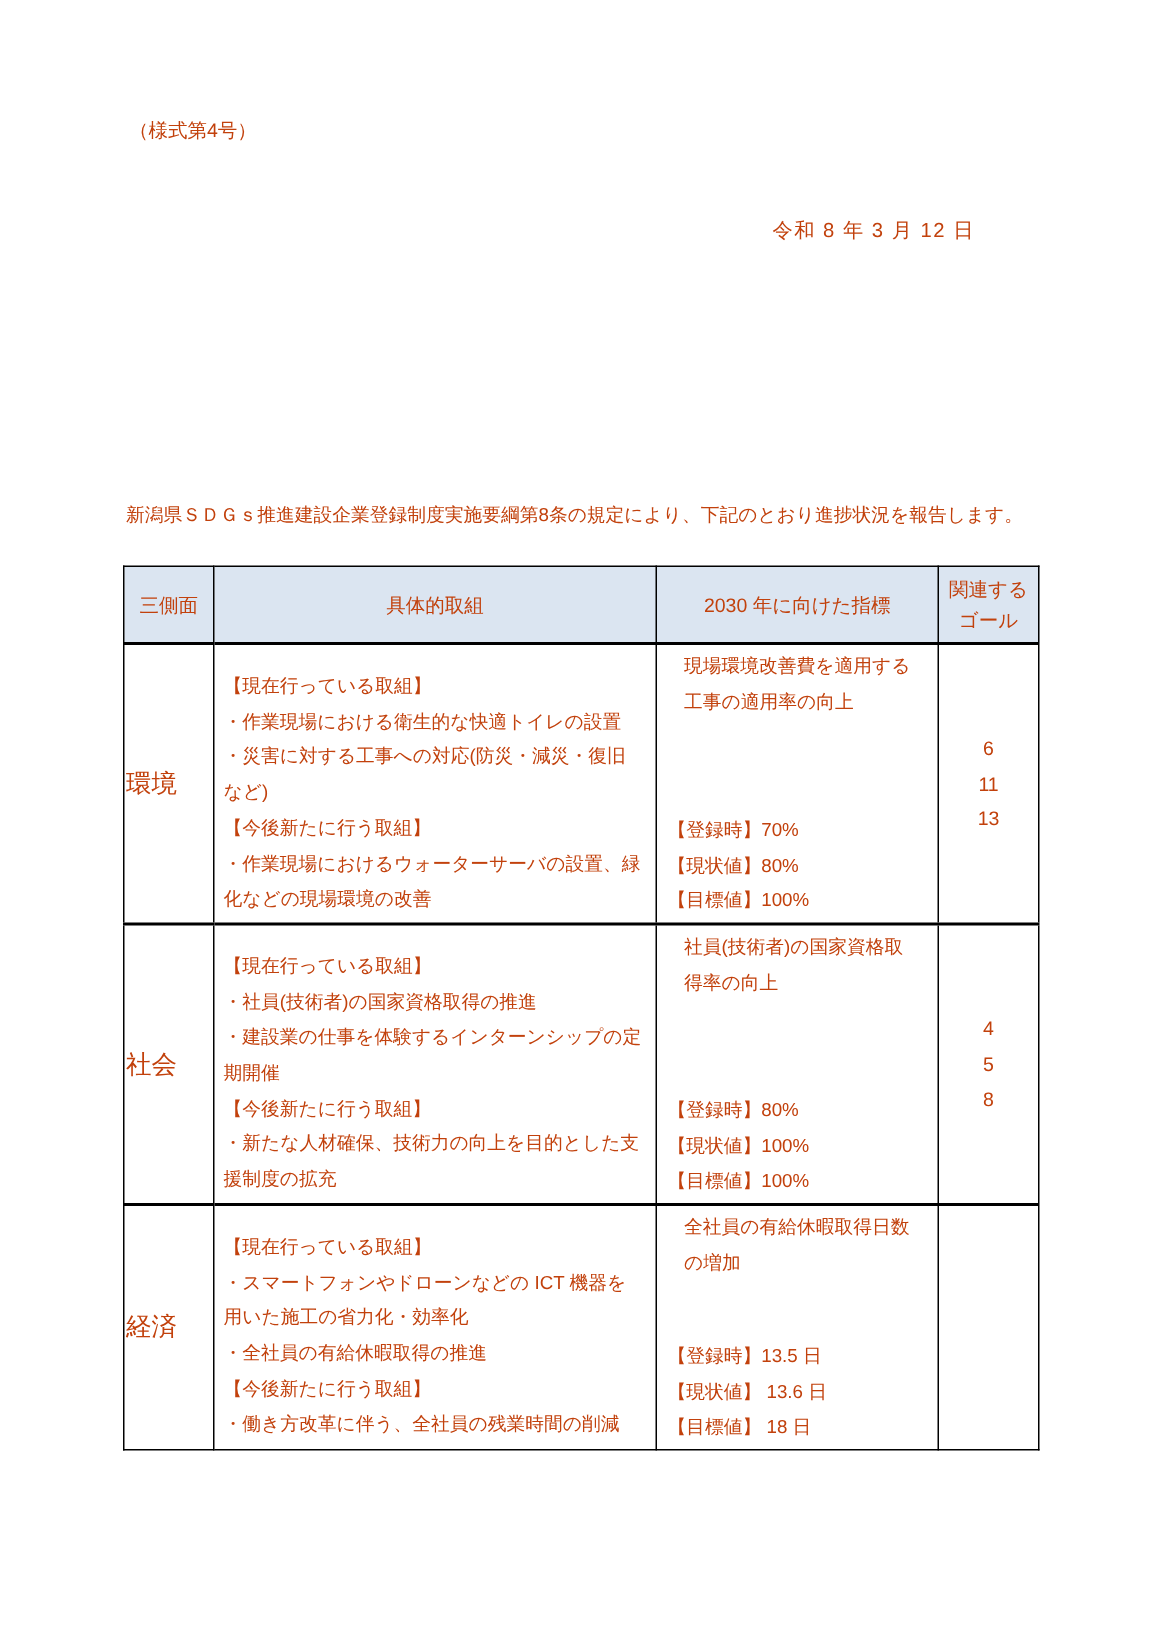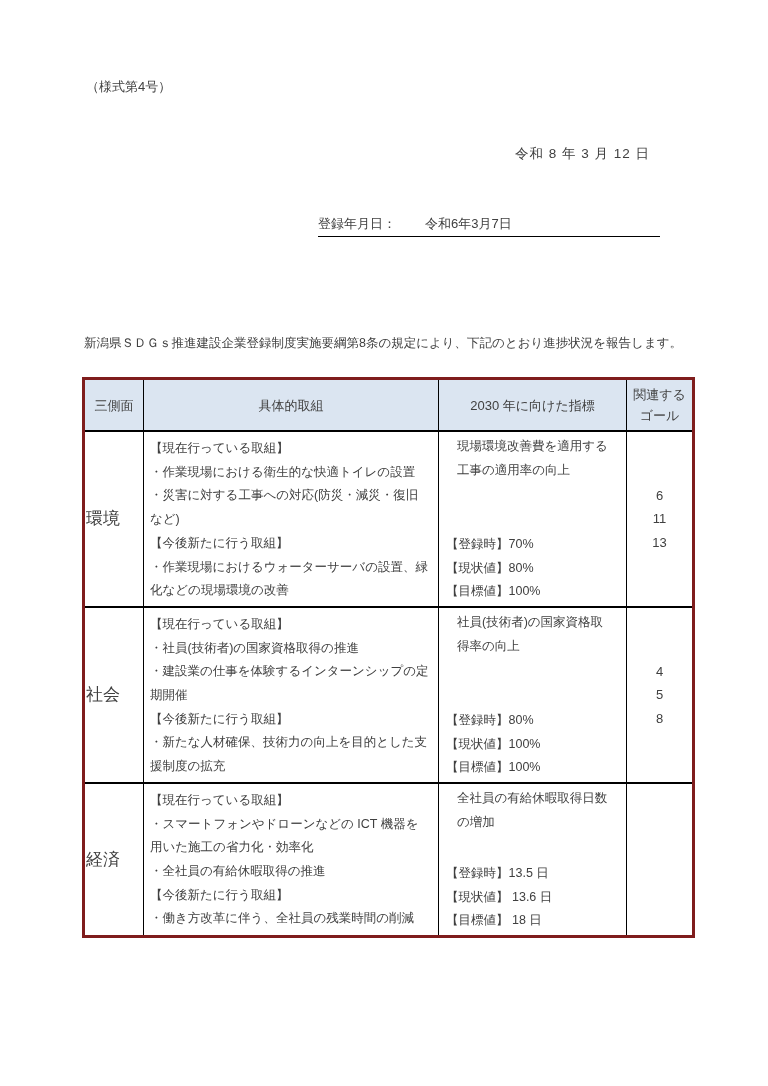--- a/index.html
+++ b/index.html
@@ -5,21 +5,21 @@
   html, body {
     margin: 0;
     padding: 0;
     background: #ffffff;
   }
   .page {
     position: relative;
     width: 768px;
     height: 1086px;
     background: #ffffff;
-    color: #404040;
+    color: #c2410c;
     font-family: "Liberation Sans", "DejaVu Sans", sans-serif;
     overflow: hidden;
   }
 
   
   .form-number {
     position: absolute;
     left: 86px;
     top: 78px;
     font-size: 13px;
@@ -75,21 +75,21 @@
     font-size: 12.5px;
   }
 
   
   table.report {
     position: absolute;
     left: 82px;
     top: 377px;
     width: 610px;
     border-collapse: collapse;
-    border: 3px solid #7f1d1d;
+    border: 1px solid #7f1d1d;
     table-layout: fixed;
     font-size: 12.5px;
   }
   table.report th,
   table.report td {
     border: 1.5px solid #000;
     margin: 0;
   }
   table.report thead th {
     background: #dbe5f1;
@@ -103,21 +103,21 @@
     padding: 0 2px;
   }
   tr.data-row td { border-top-width: 2px; }
 
   td.aspect {
     vertical-align: middle;
     font-size: 17px;
   }
   td.initiatives {
     vertical-align: top;
-    padding: 5px 8px 3px 6px;
+    padding: 16px 8px 3px 6px;
     line-height: 23.7px;
   }
   td.indicator {
     position: relative;
     vertical-align: top;
     padding: 3px 12px 3px 18px;
     line-height: 23.7px;
   }
   td.indicator .metrics {
     position: absolute;
@@ -142,24 +142,20 @@
 <body>
 
 <div class="page">
 
   <div class="form-number">（様式第4号）</div>
 
   <div class="doc-date">令和 8 年 3 月 12 日</div>
 
 
   <div class="company-info">
-    <div class="info-row">
-      <span class="info-label">登録年月日：</span>
-      <span class="info-value">令和6年3月7日</span>
-    </div>
   </div>
 
   <div class="intro">新潟県ＳＤＧｓ推進建設企業登録制度実施要綱第8条の規定により、下記のとおり進捗状況を報告します。</div>
 
   <table class="report">
     <colgroup>
       <col style="width:60px">
       <col style="width:295px">
       <col style="width:188px">
       <col style="width:67px">

